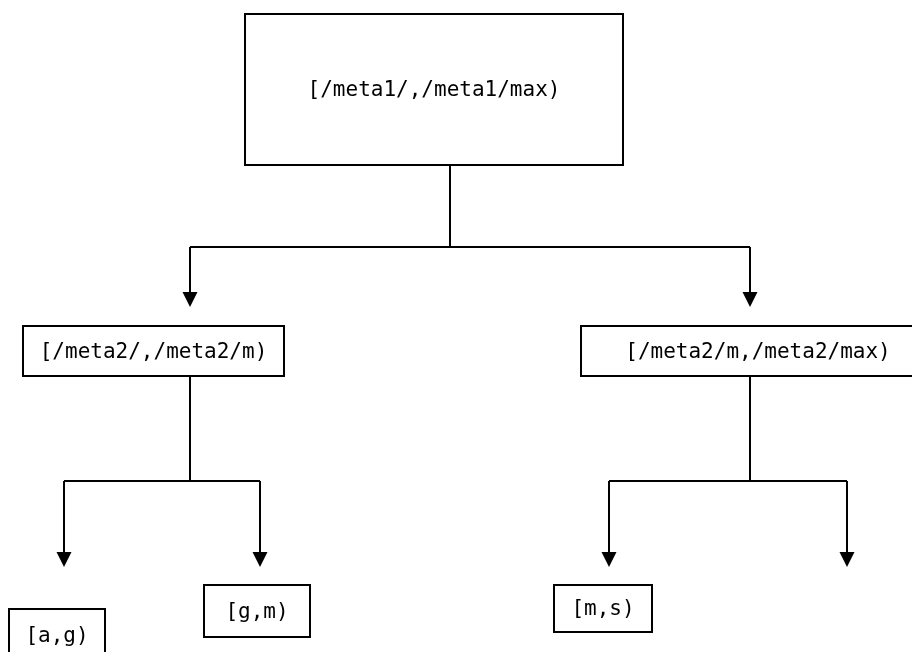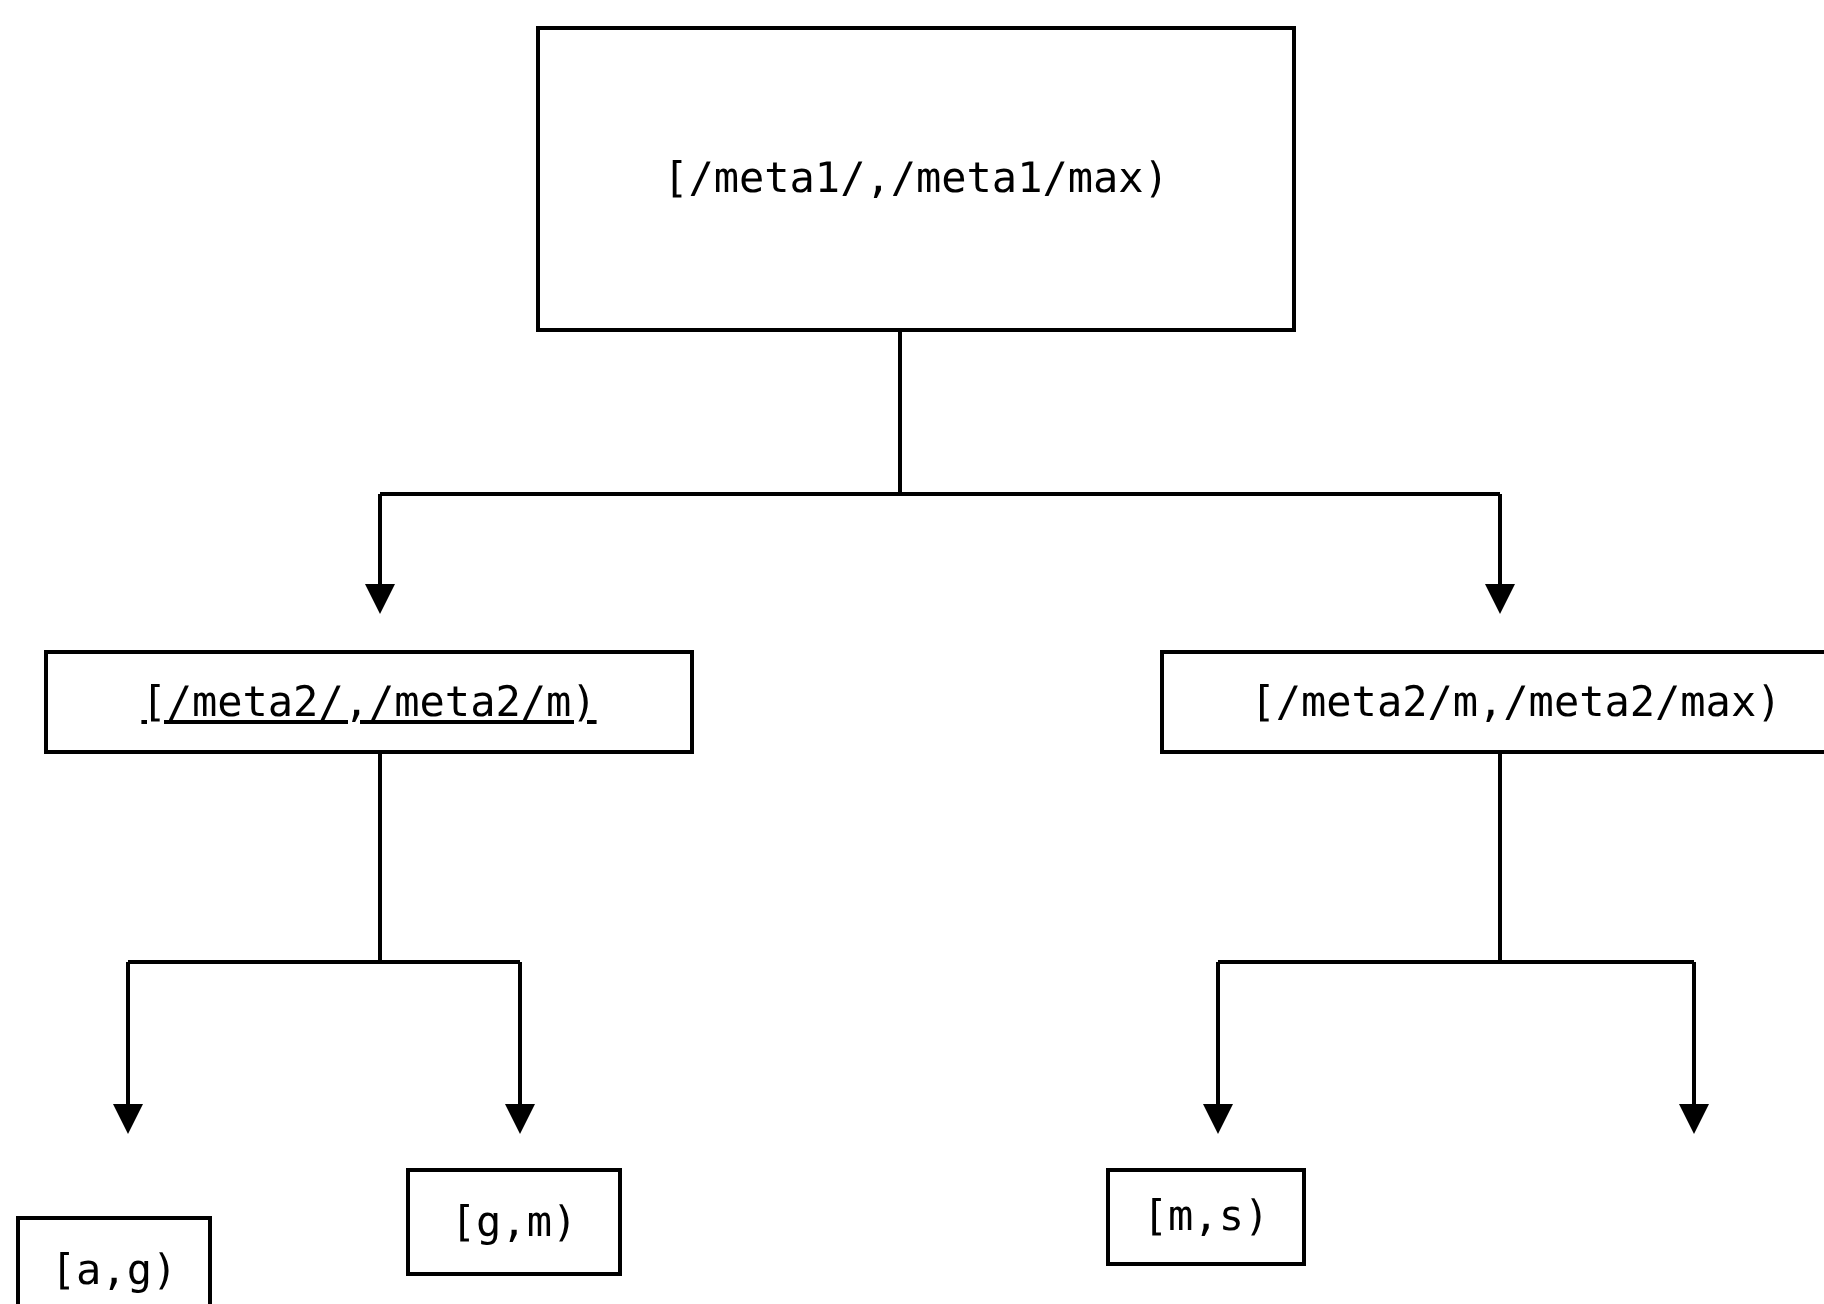--- a/index.html
+++ b/index.html
@@ -28,22 +28,22 @@
     border: 2px solid #000000;
     background: #ffffff;
     color: #000000;
     display: flex;
     align-items: center;
     justify-content: center;
     font-size: 21px;
     line-height: 1;
     white-space: nowrap;
   }
-  .node-root   { left: 268px; top: 13px;  width: 380px; height: 153px; }
-  .node-l2a    { left: 22px;  top: 325px; width: 325px; height: 52px; text-decoration: underline; }
+  .node-root   { left: 244px; top: 13px;  width: 380px; height: 153px; }
+  .node-l2a    { left: 22px;  top: 325px; width: 263px; height: 52px; }
   .node-l2b    { left: 580px; top: 325px; width: 356px; height: 52px; }
   .node-leaf1  { left: 8px;   top: 584px; width: 98px;  height: 54px; margin-top: 24px; }
   .node-leaf2  { left: 203px; top: 584px; width: 108px;  height: 54px; }
   .node-leaf3  { left: 553px; top: 584px; width: 100px; height: 49px; }
   .node-leaf4  { left: 777px; top: 584px; width: 127px; height: 54px; }
   .edge {
     stroke: #000000;
     stroke-width: 2;
     fill: none;
   }

